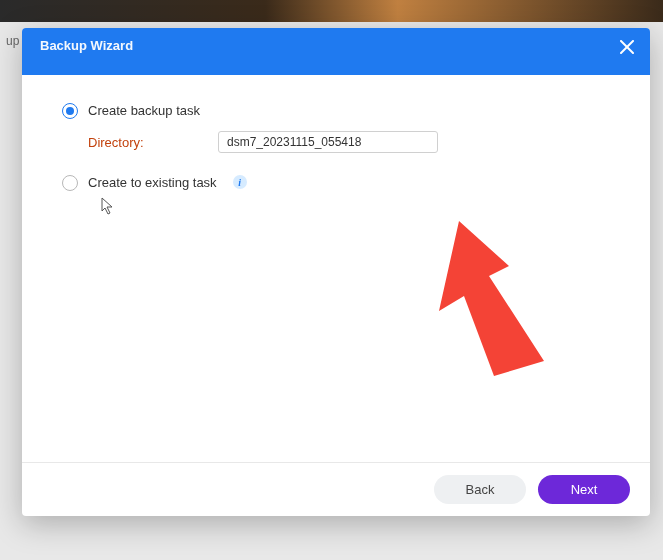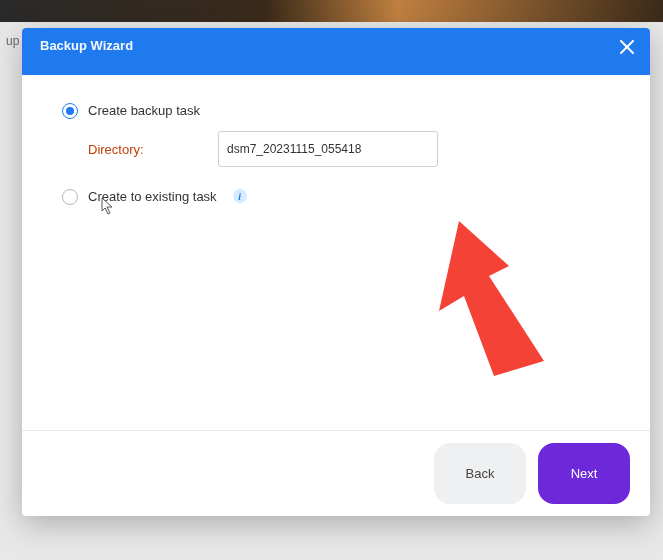--- a/index.html
+++ b/index.html
@@ -110,21 +110,21 @@
     margin-top: 8px;
     margin-bottom: 22px;
   }
   .dir-label {
     font-size: 13px;
     color: #c2410c;
     width: 130px;
   }
   .dir-input {
     width: 220px;
-    padding: 10px 8px;
+    padding: 3px 8px;
     font-size: 12px;
     border: 1px solid #d0d0d0;
     border-radius: 3px;
     color: #333;
     background: #fff;
   }
   .info-icon {
     width: 14px;
     height: 14px;
     border-radius: 50%;
@@ -153,21 +153,21 @@
   }
   .modal-footer {
     border-top: 1px solid #e8e8e8;
     padding: 12px 20px;
     display: flex;
     justify-content: flex-end;
     gap: 12px;
   }
   .btn {
     min-width: 92px;
-    padding: 23px 20px;
+    padding: 7px 20px;
     font-size: 13px;
     border-radius: 16px;
     border: none;
     cursor: pointer;
     text-align: center;
   }
   .btn-back {
     background: #eef0f2;
     color: #444;
   }

